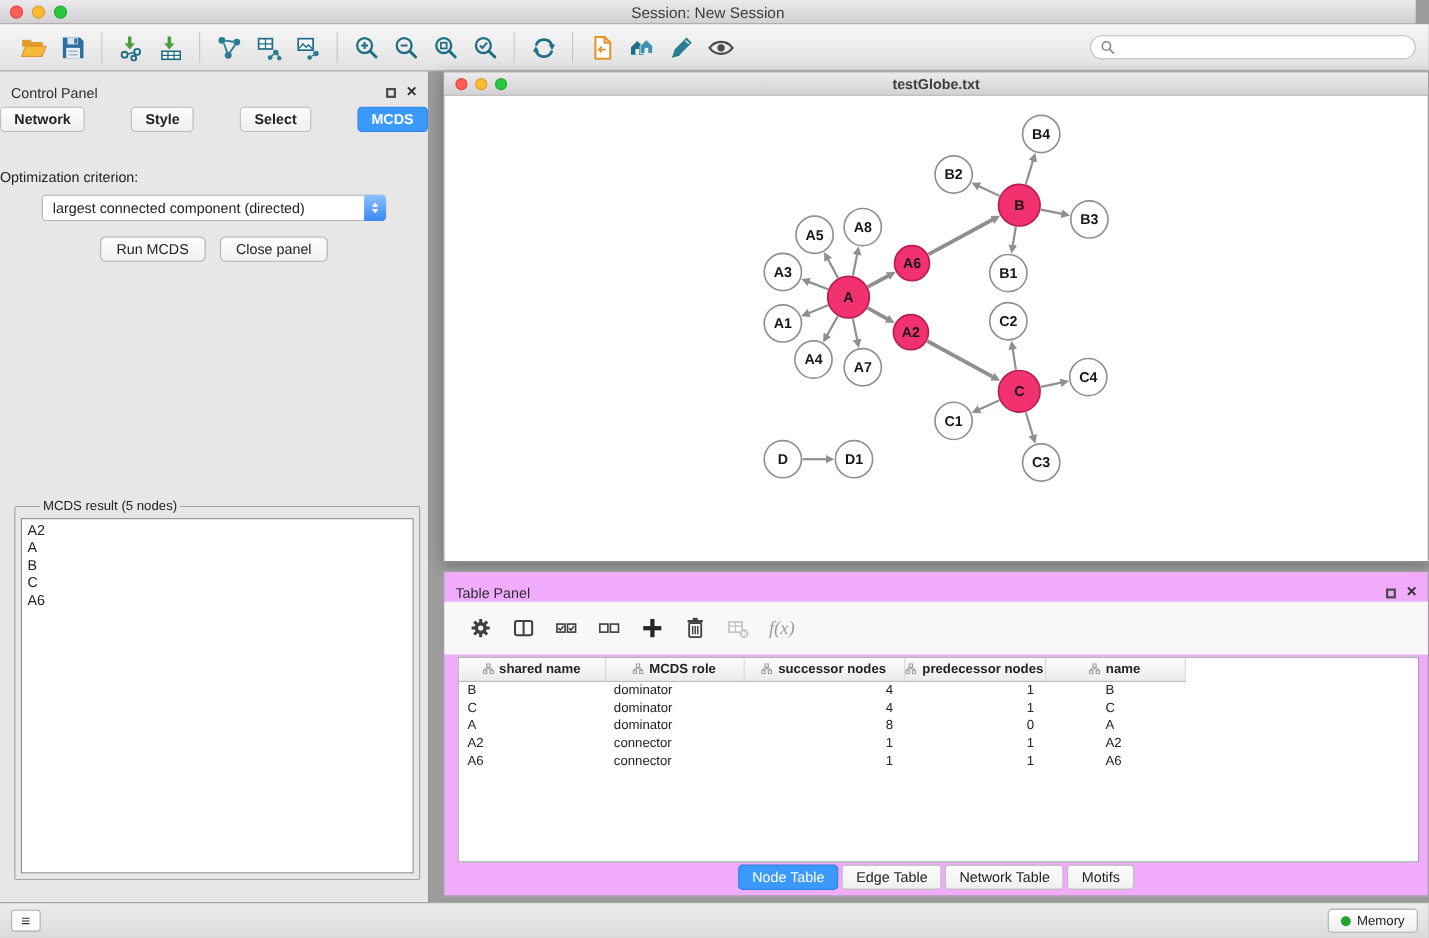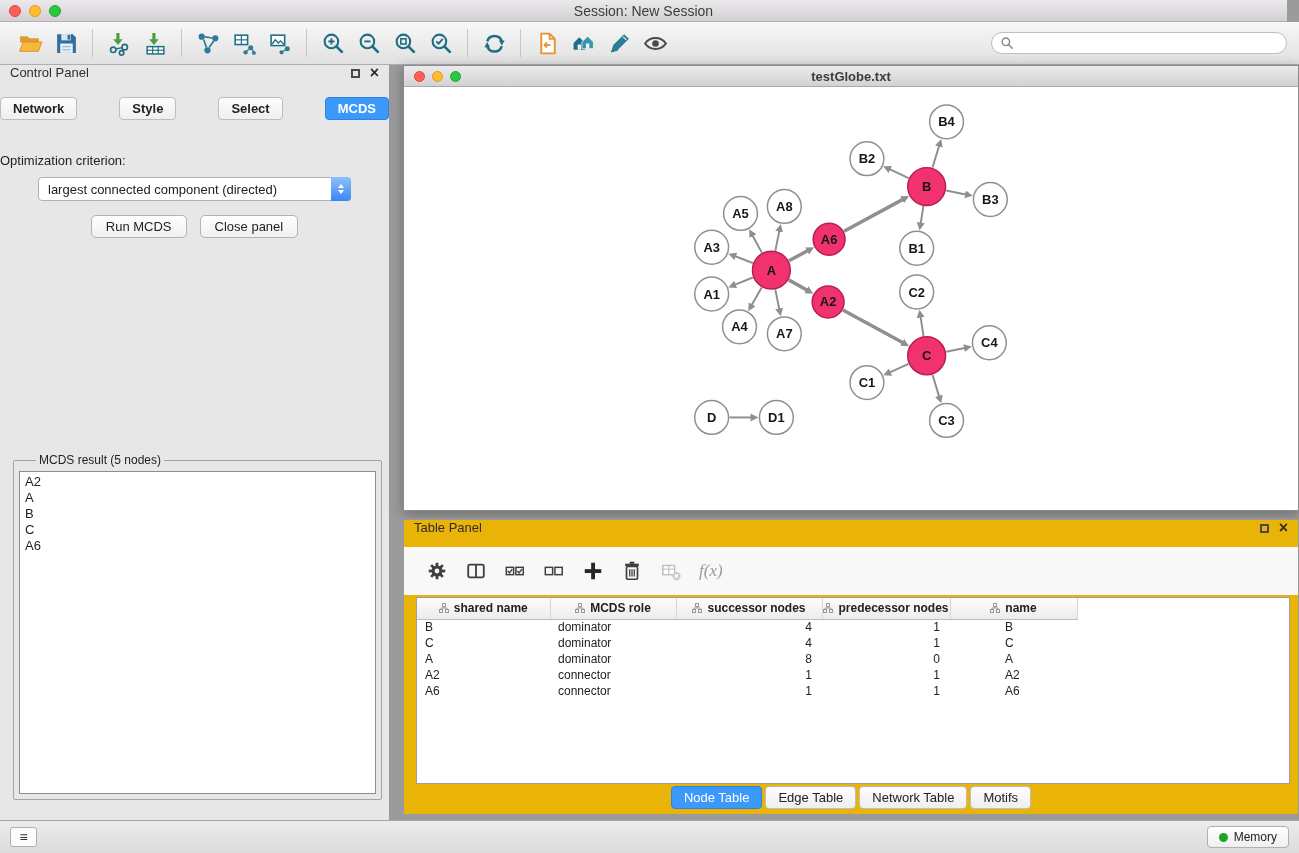--- a/index.html
+++ b/index.html
@@ -23,21 +23,21 @@
     display:flex; align-items:center; padding:0 12px; }
   .tbtn { width:36px; height:36px; display:flex; align-items:center; justify-content:center; border-radius:4px; }
   .tsep { width:1px; height:28px; background:#c6c6c6; margin:0 8px; }
   .ic { width:25px; height:25px; display:block; }
   .search-wrap { margin-left:auto; width:296px; height:22px; border:1px solid #bfbfbf;
     border-radius:11px; background:#fff; display:flex; align-items:center; padding:0 8px; gap:5px; }
   .search-wrap input { border:none; outline:none; flex:1; font-size:12px; background:transparent;
     font-family:"Liberation Sans",sans-serif; }
 
   
-  .panel-header { height:27px; display:flex; align-items:flex-start; padding:0 10px;
+  .panel-header { height:27px; display:flex; align-items:flex-end; padding:0 10px;
     font-size:13px; color:#2e2e2e; }
   .ph-icons { margin-left:auto; display:flex; gap:10px; align-items:center; }
   .float-box { width:9px; height:9px; border:2px solid #4a4a4a; }
   .close-x { font-weight:bold; font-size:16px; color:#2e2e2e; line-height:1; }
 
   
   .control-panel { position:absolute; left:0; top:65px; width:390px; height:755px;
     background:#e7e7e7; border-right:1px solid #9a9a9a; }
   .cp-tabs { display:flex; justify-content:space-between; gap:3px; padding:5px 0 7px;font-weight:bold; }
   .tab-btn { font-size:13px; padding:3px 12px; border:1px solid #bdbdbd;
@@ -70,21 +70,21 @@
     border-bottom:1px solid #a9a9a9; text-align:center; line-height:21px; font-size:13px;
     color:#3d3d3d; position:relative; }
   .inner-lights { position:absolute; left:10px; top:5px; display:flex; gap:7px; }
   .inner-lights .light { width:11px; height:11px; }
   .net-content { position:absolute; top:22px; left:1px; right:1px; bottom:1px; background:#fff; }
   #graph-svg { width:100%; height:100%; }
   #graph-svg text { font-family:"Liberation Sans",sans-serif; font-size:13px; fill:#161616; }
 
   
   .table-panel { position:absolute; left:403px; top:519px; width:896px; height:296px;
-    background:#eab308; border:1px solid #9a9a9a; }
+    background:#f0abfc; border:1px solid #9a9a9a; }
   .tp-toolbar { height:48px; background:#f8f8f8; display:flex; align-items:center;
     gap:17px; padding:0 0 0 22px; }
   .tp-toolbar .ic { width:22px; height:22px; }
   .fx { font-family:Liberation Serif, serif; font-style:italic; color:#9a9a9a; font-size:17px; }
   .tp-table-wrap { position:absolute; left:12px; right:8px; top:77px; bottom:30px;
     background:#fff; border:1px solid #9f9f9f; overflow:hidden; }
   table { border-collapse:collapse; table-layout:fixed; width:660px; font-size:12px; }
   thead th { background:linear-gradient(#fcfcfc,#ececec); border-right:1px solid #d6d6d6;
     border-bottom:1px solid #bdbdbd; font-weight:bold; height:21px; font-size:12px;
     color:#222; white-space:nowrap; }

